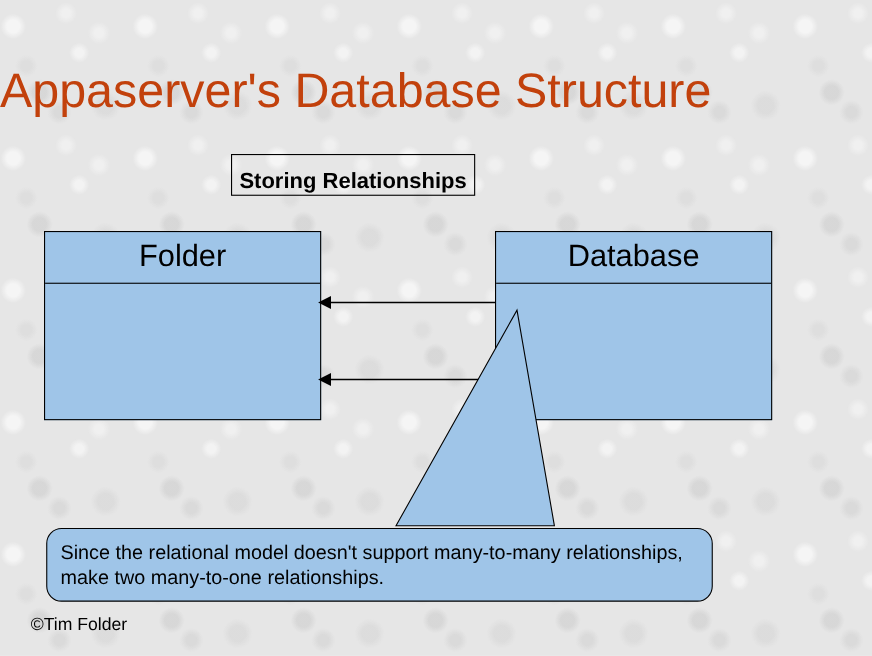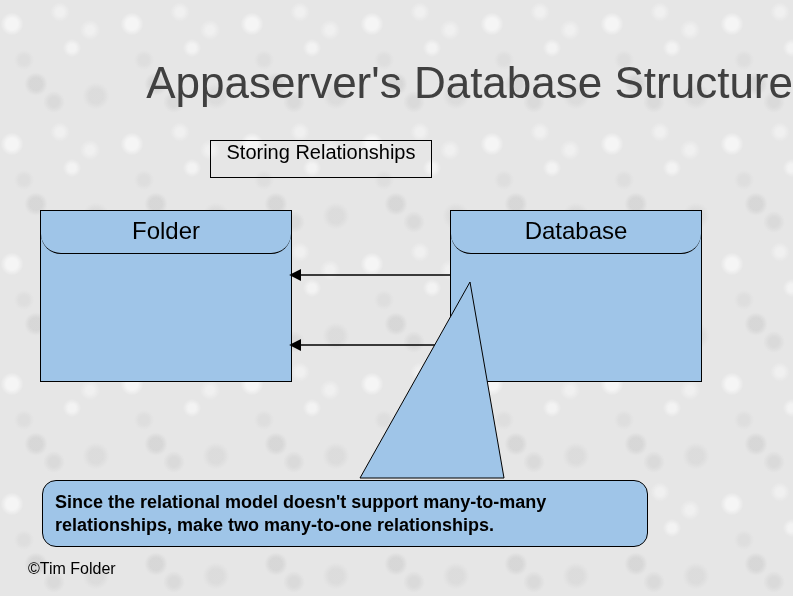--- a/index.html
+++ b/index.html
@@ -28,36 +28,37 @@
       radial-gradient(circle at 45% 85%, rgba(200,200,200,0.4) 0 4%, transparent 9%);
     background-color: #e6e6e6;
     background-size: 120px 120px;
     z-index: 0;
   }
   .layer { position: absolute; z-index: 1; }
 
   .title {
     left: 0; right: 0;
     top: 58px;
-    text-align: right;
+    text-align: left;
     font-size: 44px;
-    color: #404040;
+    color: #c2410c;
   }
 
   .subtitle-box {
     left: 210px;
     top: 140px;
     width: 220px;
     height: 36px;
     border: 1px solid #000;
     background: transparent;
     display: flex;
-    align-items: flex-start;
+    align-items: flex-end;
     justify-content: center;
     font-size: 20px;
+    font-weight: bold;
   }
 
   .entity-box {
     border: 1px solid #000;
     background: #9fc5e8;
   }
   .entity-folder {
     left: 40px;
     top: 210px;
     width: 250px;
@@ -65,36 +66,34 @@
   }
   .entity-relation {
     left: 450px;
     top: 210px;
     width: 250px;
     height: 170px;
   }
   .entity-header {
     border-bottom: 1px solid #000;
     text-align: center;
-    font-size: 24px;
+    font-size: 28px;
     padding: 6px 12px 8px;
-    border-radius: 20px;
   }
 
   .note-box {
     left: 42px;
     top: 480px;
     width: 580px;
     padding: 10px 12px;
     border: 1px solid #000;
     border-radius: 14px;
     background: #9fc5e8;
     font-size: 18px;
     line-height: 1.25;
-    font-weight: bold;
   }
 
   .copyright {
     left: 28px;
     top: 560px;
     font-size: 16px;
   }
 
   svg.overlay {
     position: absolute;

